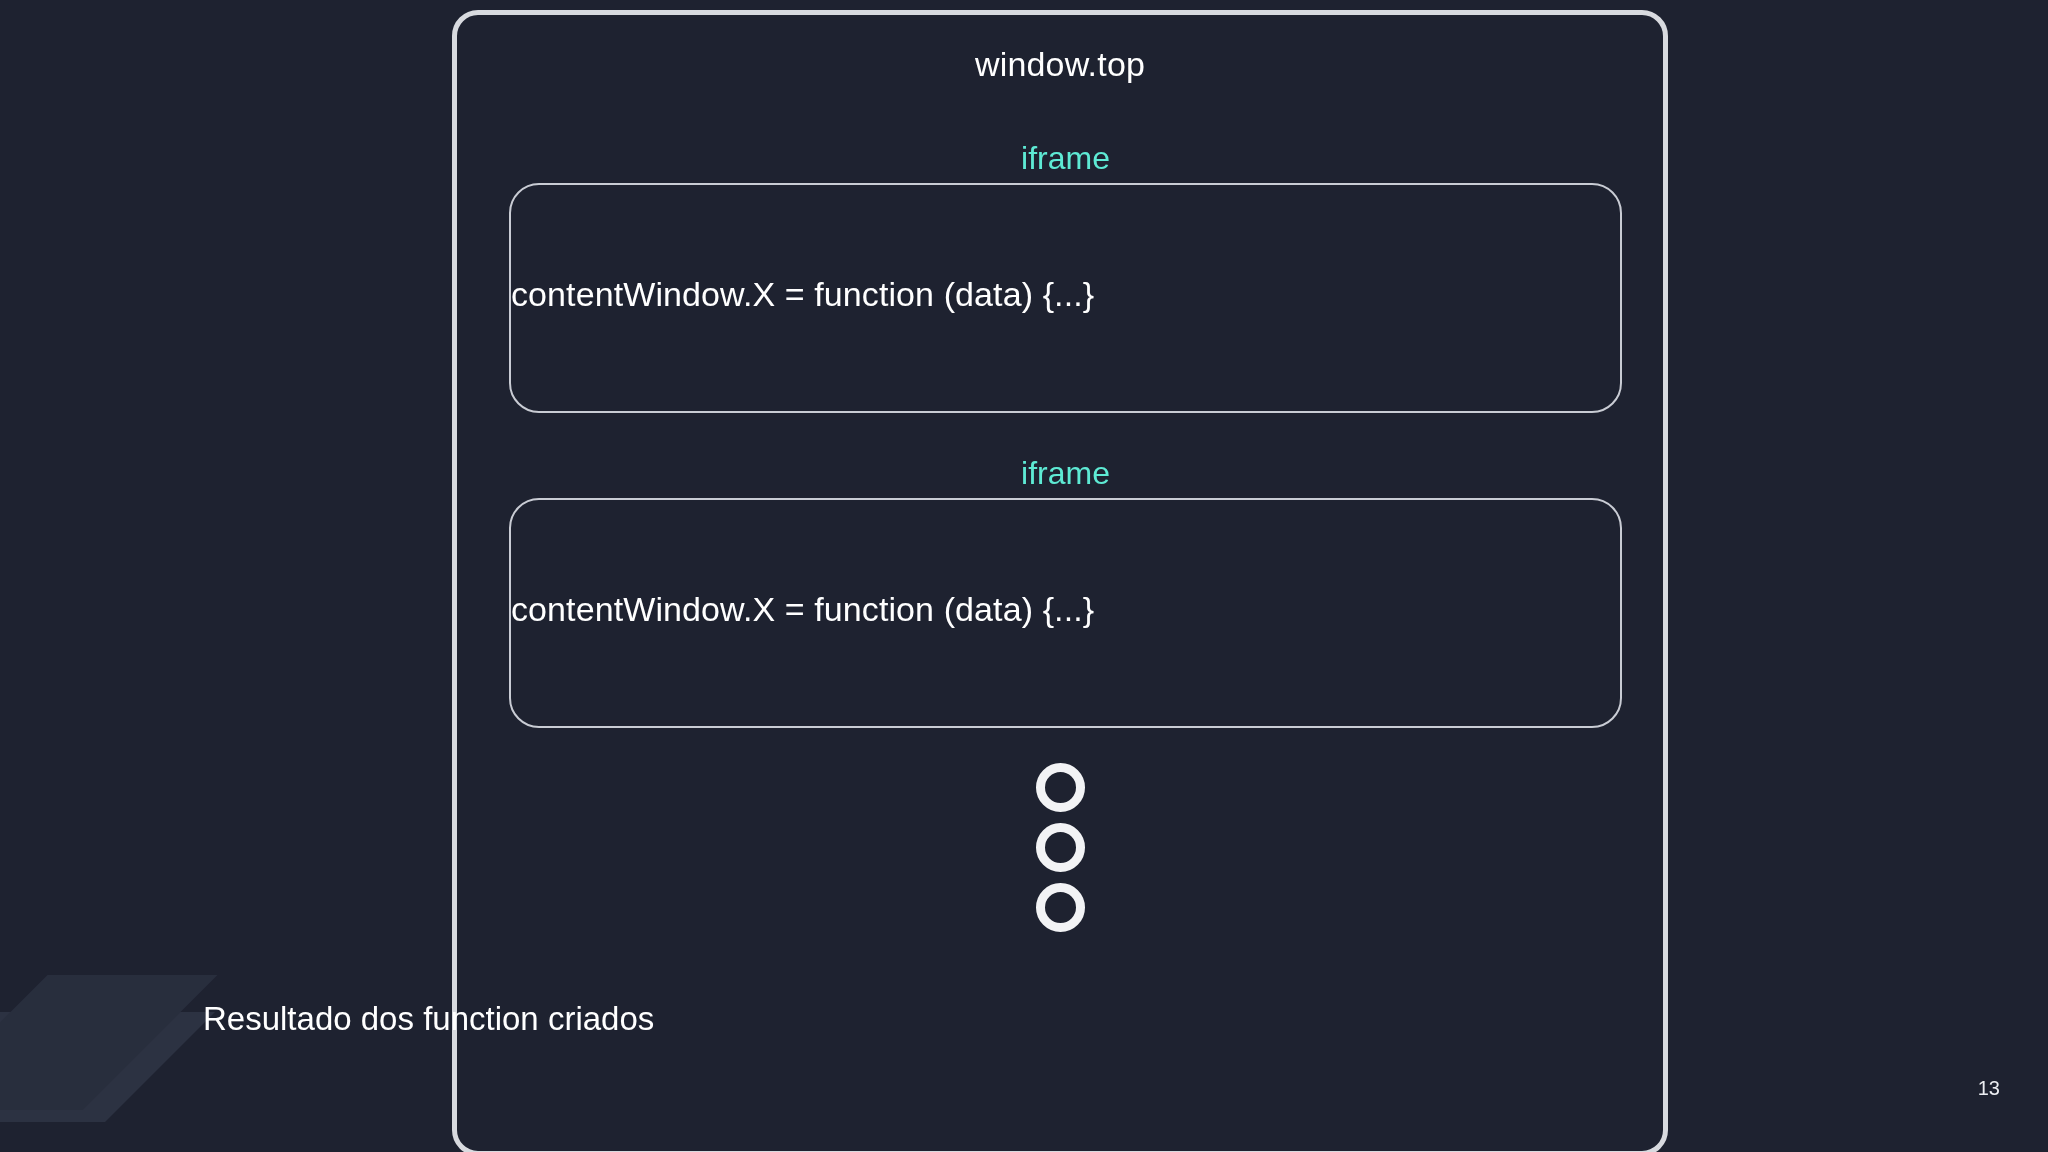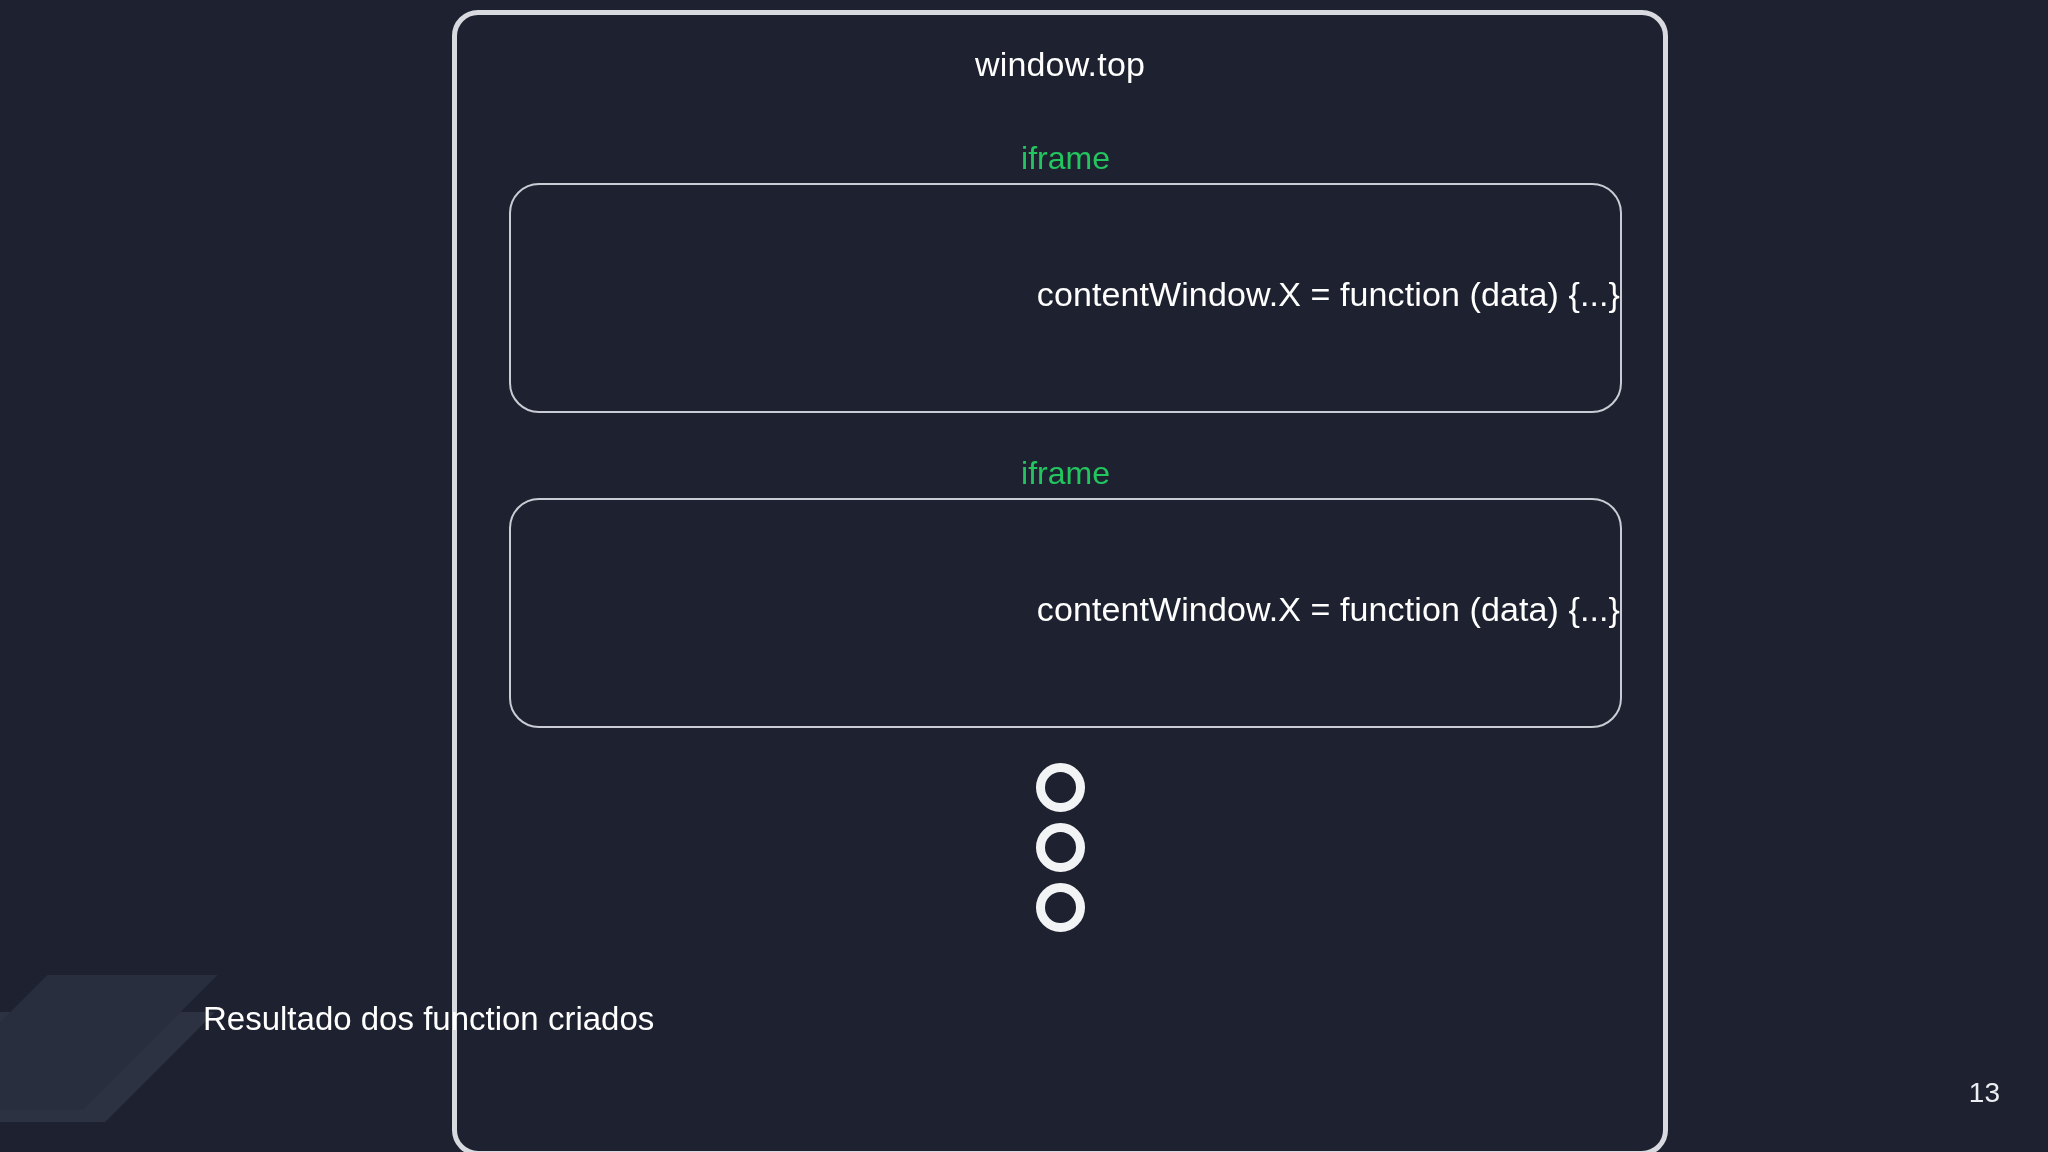--- a/index.html
+++ b/index.html
@@ -79,35 +79,35 @@
   .iframe-block.two { top: 440px; }
 
   .iframe-label {
     position: absolute;
     left: 0;
     right: 0;
     top: 0;
     text-align: center;
     font-size: 32px;
     font-weight: 400;
-    color: #22c55e;
+    color: #5eead4;
     z-index: 2;
   }
   .iframe-box {
     position: absolute;
     left: 0;
     top: 43px;
     width: 1113px;
     height: 230px;
     border: 2px solid #c9ccd4;
     border-radius: 30px;
     box-sizing: border-box;
     display: flex;
     align-items: center;
-    justify-content: flex-end;
+    justify-content: flex-start;
   }
   .iframe-code {
     font-size: 34px;
     font-weight: 400;
     color: #ffffff;
     letter-spacing: 0.1px;
     white-space: nowrap;
     margin-top: -8px;
   }
 
@@ -136,21 +136,21 @@
     left: 203px;
     top: 1000px;
     font-size: 33px;
     font-weight: 400;
     color: #ffffff;
   }
   .page-number {
     position: absolute;
     right: 48px;
     top: 1077px;
-    font-size: 28px;
+    font-size: 20px;
     font-weight: 400;
     color: #eceef2;
   }
 </style>
 </head>
 <body>
 
 <div id="slide">
 
   <div class="deco-layer">

